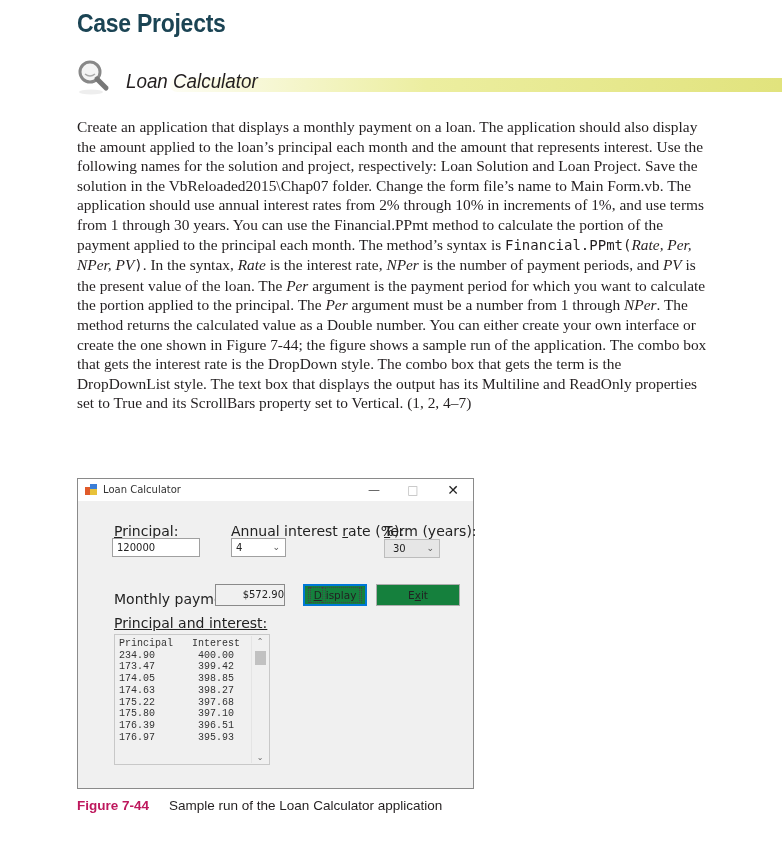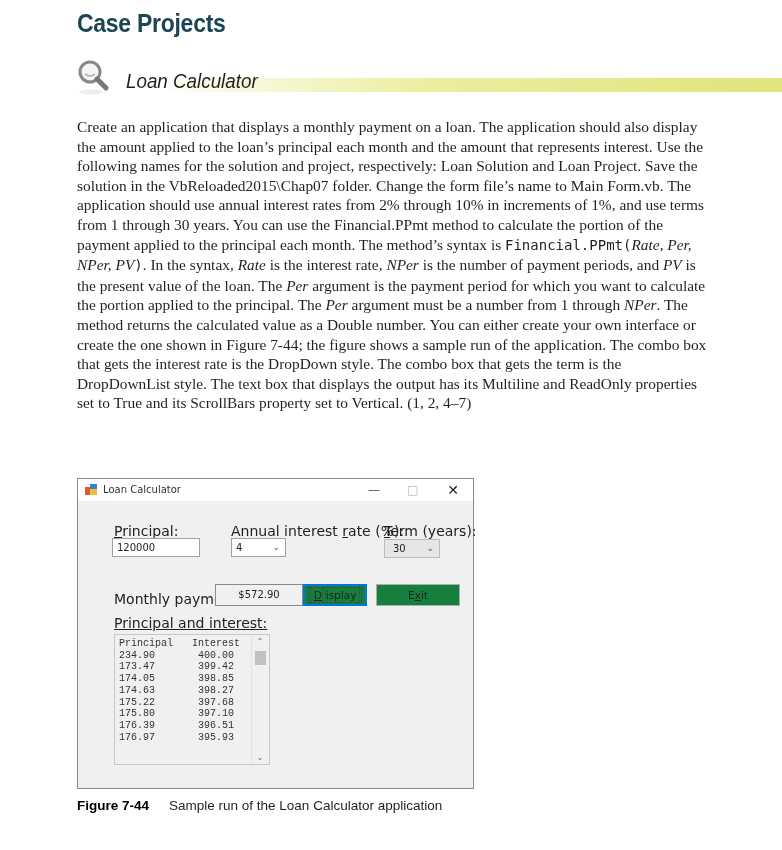--- a/index.html
+++ b/index.html
@@ -42,21 +42,21 @@
   .listbox .row { display: flex; white-space: pre; }
   .listbox .c1 { width: 72px; }
   .listbox .c2 { width: 60px; text-align: center; padding-right: 10px; box-sizing: border-box; width: 60px; }
   .scroll { position: absolute; right: 1px; top: 1px; width: 16px; height: 127px; background: #f0f0f0; border-left: 1px solid #e4e4e4; }
   .scroll .up, .scroll .down { position: absolute; left: 0; width: 16px; text-align: center; font-size: 8px; color: #666; }
   .scroll .up { top: 1px; }
   .scroll .down { bottom: 1px; }
   .scroll .thumb { position: absolute; left: 3px; top: 15px; width: 11px; height: 14px; background: #c1c1c1; }
 
   .caption { position: absolute; left: 77px; top: 798px; font-family: "Liberation Sans", sans-serif; font-size: 13.5px; color: #231f20; }
-  .caption .fig { font-weight: bold; color: #000000; margin-right: 20px; }
+  .caption .fig { font-weight: bold; color: #be185d; margin-right: 20px; }
 </style>
 </head>
 <body>
 
 <div class="section-title">Case Projects</div>
 
 <div class="subhead">
   <svg class="mag" viewBox="0 0 40 40">
     <circle cx="15" cy="14" r="10" fill="#f4f4f4" stroke="#888" stroke-width="3"></circle>
     <path d="M10 16 Q15 20 20 16" fill="none" stroke="#aaa" stroke-width="1.5"></path>
@@ -91,21 +91,21 @@
     <span class="chev">⌄</span>
   </div>
 
   <div class="lbl" style="left:306px; top:44px;"><span class="u">T</span><span>erm (years):</span></div>
   <div class="combo list" style="left:306px; top:60px; width:56px;padding-left:8px;">
     <span>30</span>
     <span class="chev">⌄</span>
   </div>
 
   <div class="lbl" style="left:36px; top:112px;">Monthly payment:</div>
-  <div class="outbox" style="left:137px; top:105px; width:88px;">$572.90</div>
+  <div class="outbox" style="left:137px; top:105px; width:70px;text-align:right;">$572.90</div>
 
   <div class="btn default" style="left:225px; top:105px; width:64px;"><span><span class="u">D</span><span>isplay</span></span></div>
   <div class="btn" style="left:298px; top:105px; width:84px;"><span>E</span><span class="u">x</span><span>it</span></div>
 
   <div class="lbl" style="left:36px; top:136px;text-decoration:underline;">Principal and interest:</div>
 
   <div class="listbox">
     <div class="rows" id="out-rows">
       <div class="row">
         <span class="c1">Principal</span>

